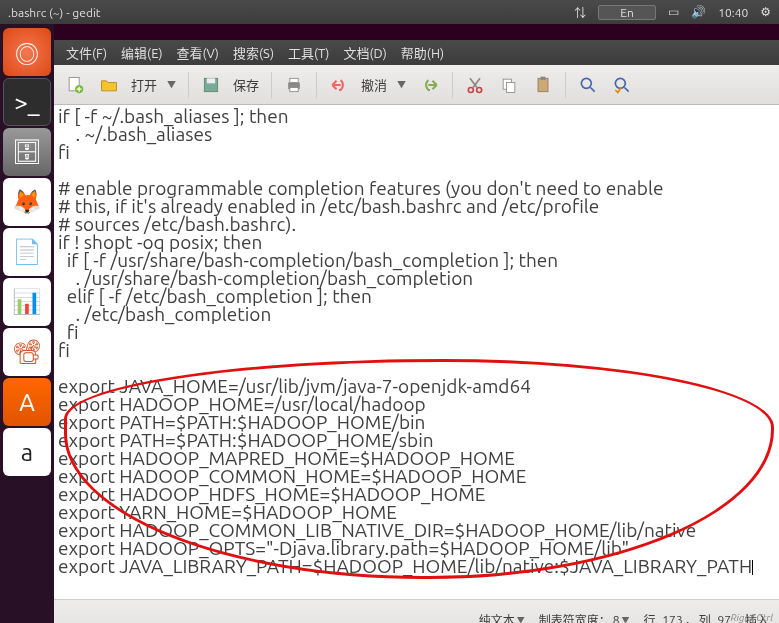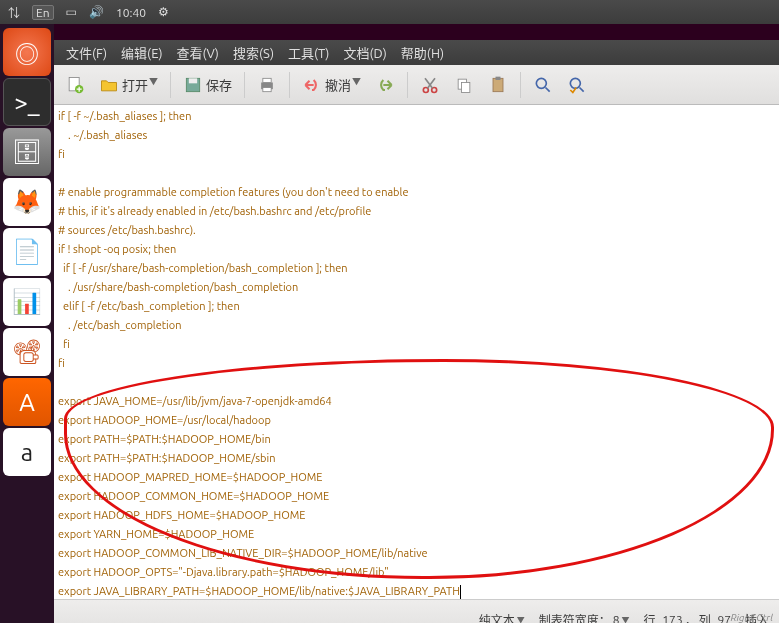--- a/index.html
+++ b/index.html
@@ -1,56 +1,57 @@
 <!DOCTYPE html>
 <html><head>
 <meta charset="utf-8">
 <style>
 *{margin:0;padding:0;box-sizing:border-box;font-family:"Ubuntu","Noto Sans CJK SC",sans-serif}
 body{width:779px;height:623px;background:#2c001e;overflow:hidden;position:relative}
 .topbar{height:24px;background:linear-gradient(to bottom,#4a4a4a,#3c3c3c);display:flex;align-items:center;color:#dfdfdf;font-size:12px;padding:0 8px}
 .topbar-title{flex:1}
 .topbar-icons{display:flex;gap:12px;align-items:center}
 .topbar-icons span{font-size:12px}
-.lang-badge{background:#555;border:1px solid #777;border-radius:2px;padding:0 3px;font-size:10px}
+.lang-badge{background:#555;border:1px solid #777;border-radius:2px;padding:0 21px;font-size:10px}
 .launcher{position:absolute;left:0;top:24px;width:54px;height:599px;background:rgba(40,20,40,0.85);display:flex;flex-direction:column;gap:2px;padding-top:4px}
 .licon{width:48px;height:48px;margin:0 auto;border-radius:6px;display:flex;align-items:center;justify-content:center;font-size:24px;color:#fff}
 .li-ubuntu{background:radial-gradient(circle,#f47750,#dd4814)}
 .li-term{background:#2d2d2d;border:1px solid #555}
 .li-files{background:linear-gradient(#999,#666)}
 .li-ff{background:#fff;color:#ff9500}
 .li-writer{background:#fff;color:#2a6099}
 .li-calc{background:#fff;color:#4a8a3a}
 .li-impress{background:#fff;color:#cc5522}
 .li-store{background:linear-gradient(#ff6600,#e05500)}
 .li-amazon{background:#fff;color:#222}
 .gedit-window{position:absolute;left:54px;top:40px;width:725px;height:599px;background:#f2f1f0;display:flex;flex-direction:column}
 .menubar{height:25px;background:linear-gradient(to bottom,#4a4a4a,#3c3c3c);display:flex;align-items:center;padding:0 6px;gap:2px}
 .menubar span{color:#dfdfdf;font-size:13px;padding:2px 6px}
 .toolbar{height:40px;background:linear-gradient(to bottom,#eeedec,#e0dfde);border-bottom:1px solid #bbb;display:flex;align-items:center;padding:0 6px;gap:4px}
-.tbtn{display:flex;gap:3px;padding:3px 5px;font-size:13px;color:#3c3c3c;border-radius:3px}
+.tbtn{display:flex;align-items:center;gap:12px;padding:3px 5px;font-size:13px;color:#3c3c3c;border-radius:3px}
 .tbtn svg{width:20px;height:20px}
 .tsep{width:1px;height:26px;background:#ccc;margin:0 3px}
 .tdropdown{font-size:9px;color:#666;margin-left:-2px}
 .tabbar{height:28px;background:#e0dfde;border-bottom:1px solid #bbb;display:flex;align-items:flex-end;padding:0 6px}
 .tab{background:#f7f7f7;border:1px solid #bbb;border-bottom:none;border-radius:3px 3px 0 0;padding:3px 8px;font-size:12px;display:flex;align-items:center;gap:4px}
 .tab-icon{width:14px;height:14px}
 .tab-close{font-size:12px;color:#777;margin-left:3px;cursor:pointer}
-.editor{flex:1;background:#fff;padding:2px 8px 4px 4px;font-family:"DejaVu Sans Mono","Courier New",monospace;font-size:11px;line-height:18px;color:#a16207;white-space:pre;overflow:hidden;position:relative}
+.editor{flex:1;background:#fff;padding:2px 8px 4px 4px;font-family:"DejaVu Sans Mono","Courier New",monospace;font-size:19px;line-height:18px;color:#404040;white-space:pre;overflow:hidden;position:relative}
 .annotation{position:absolute;left:10px;top:254px;width:710px;height:220px;border:3px solid #e01010;border-radius:55% 48% 50% 52% / 28% 32% 70% 68%;pointer-events:none}
 .statusbar{height:40px;background:linear-gradient(to bottom,#eeedec,#e0dfde);border-top:1px solid #ccc;display:flex;align-items:center;justify-content:flex-end;font-size:12px;color:#3c3c3c;padding:0 10px;gap:14px}
 .stat-item{display:flex;align-items:center;gap:2px}
 .stat-drop{font-size:8px;color:#666}
 .right-ctrl{position:absolute;right:6px;bottom:0;font-size:10px;color:#888;font-style:italic}
 .cursor{display:inline-block;width:1px;height:15px;background:#000;vertical-align:middle}
 </style>
 </head>
 <body>
 
 <div class="topbar">
+  <span class="topbar-title">.bashrc (~) - gedit</span>
   <div class="topbar-icons">
     <span>⇅</span>
     <span class="lang-badge">En</span>
     <span>▭</span>
     <span>🔊</span>
     <span>10:40</span>
     <span>⚙</span>
   </div>
 </div>
 

